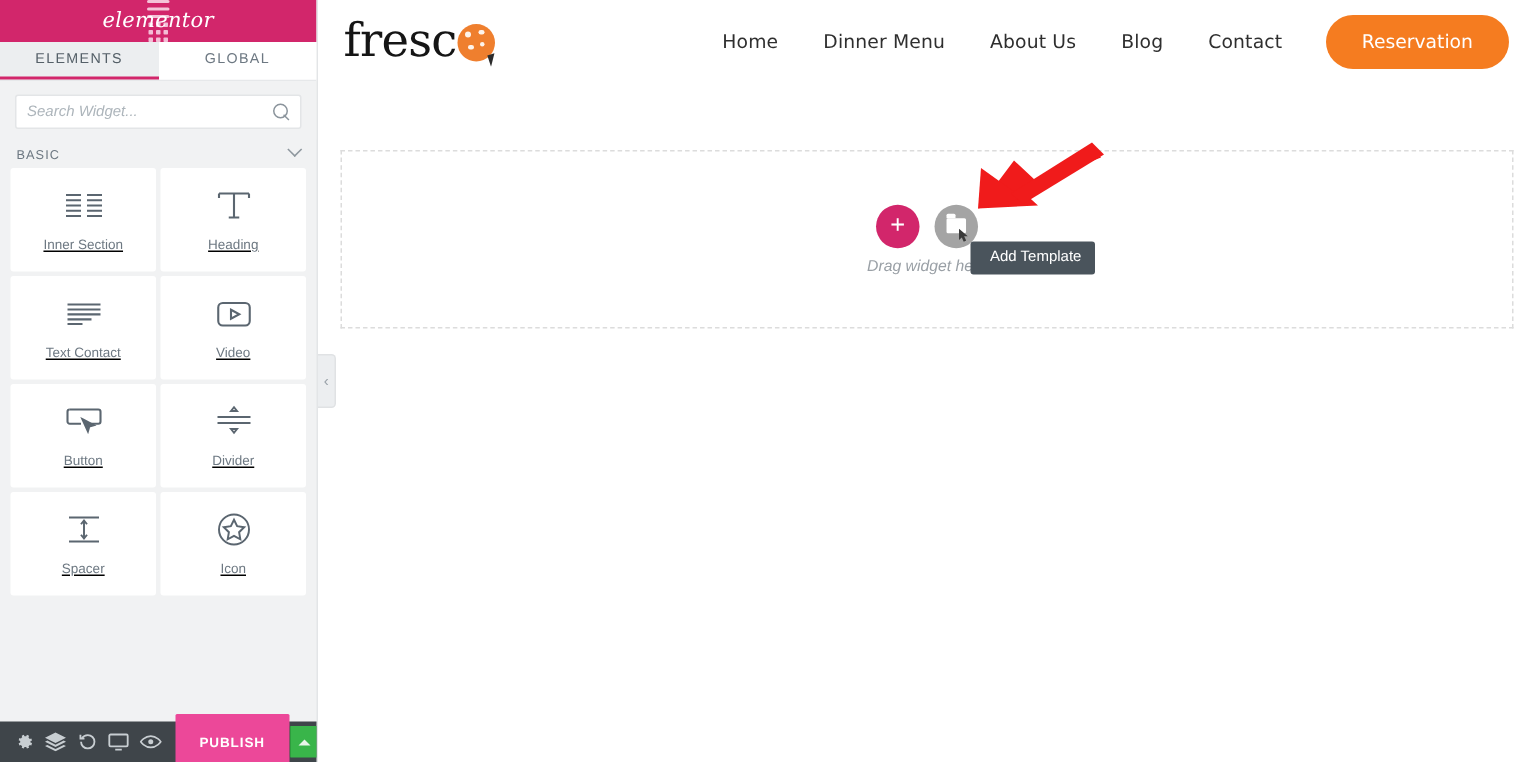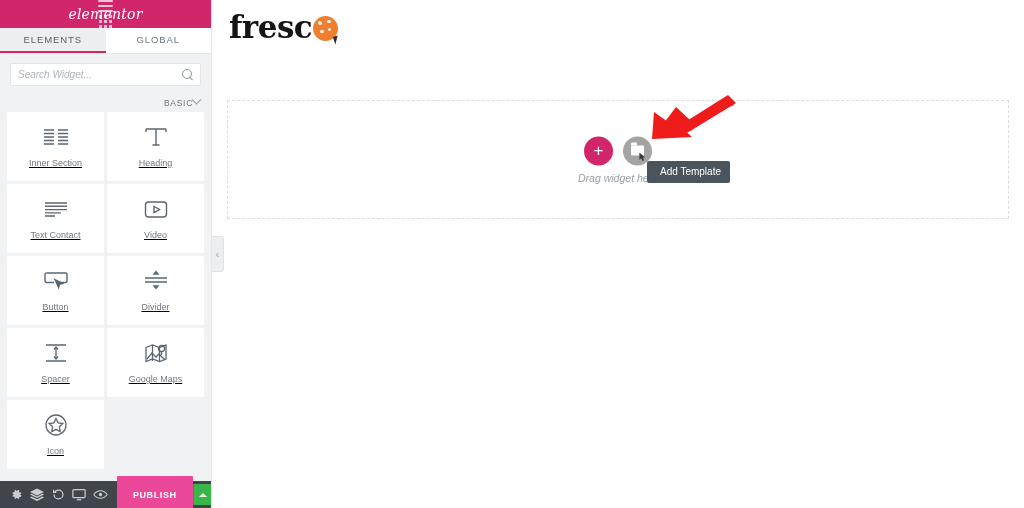--- a/index.html
+++ b/index.html
@@ -50,21 +50,21 @@
   .search-box input {
     border:0; outline:0; flex:1; font-size:10px; color:#7b858e;
     font-style: italic; font-family:"Liberation Sans", sans-serif; background:transparent;
   }
   .search-box input::placeholder { color:#adb5bb; font-style: italic; }
   .mag { width:11px; height:11px; position:relative; flex:0 0 auto; }
   .mag::before { content:""; position:absolute; left:0; top:0; width:8px; height:8px; border:1.2px solid #8b949c; border-radius:50%; }
   .mag::after { content:""; position:absolute; left:7px; top:7px; width:4.5px; height:1.2px; background:#8b949c; transform:rotate(45deg); transform-origin:left center; }
 
   .section-head {
-    height: 19px; padding: 0 11px; display:flex; align-items:center; justify-content:flex-end;
+    height: 19px; padding: 0 11px; display:flex; align-items:center; justify-content:space-between;
     font-size: 8.5px; letter-spacing: .7px; color:#6d7882; cursor:pointer;
   }
   .chev-d { width:7px; height:7px; border-right:1.3px solid #8e979e; border-bottom:1.3px solid #8e979e; transform: rotate(45deg) translate(-2px,-2px); }
 
   .widget-grid { display:grid; grid-template-columns: 1fr 1fr; gap: 3px; padding: 0 7px; }
   .widget {
     background:#fff; height: 69px; border-radius:2px;
     display:flex; flex-direction:column; align-items:center; justify-content:center;
     cursor: grab;
     text-decoration: underline;
@@ -95,21 +95,21 @@
     position:absolute; left:212px; top: 236px; width: 12px; height: 36px;
     background:#eceef0; border:1px solid #e0e2e4; border-left:0;
     border-radius: 0 3px 3px 0; display:flex; align-items:center; justify-content:center;
     color:#9aa2a9; font-size:10px; cursor:pointer; z-index: 5;
   }
 
   
   #canvas { position:absolute; left: 213px; top:0; width: 811px; height: 508px; background:#fff; }
   .site-header { height: 55px; display:flex; align-items:center; padding: 0 18px 0 16px; }
   .logo {
-    font-family: "DejaVu Serif", serif; font-size: 31px; font-weight: bold;
+    font-family: "DejaVu Serif", serif; font-size: 31px; font-weight: normal;
     color:#151515; letter-spacing:-.5px; display:flex; align-items:center; line-height:1;
   }
   .pizza {
     width: 25px; height: 25px; border-radius:50%; background:#ef7f2e; position:relative;
     margin-left: 1px; margin-bottom: -1px; display:inline-block;
   }
   .pizza i { position:absolute; background:#fdf4ec; border-radius:50%; display:block; }
   .pizza .p1 { width:4px; height:4px; left:5px; top:5px; }
   .pizza .p2 { width:3.5px; height:3.5px; left:14px; top:4px; }
   .pizza .p3 { width:3.5px; height:3.5px; left:7px; top:14px; }
@@ -292,34 +292,20 @@
           <svg width="24" height="22" viewBox="0 0 24 22">
               <g stroke="#5b6670" stroke-width="1.3" fill="none">
             <path d="M2 3h20M2 19h20M12 5v12"></path>
             <path d="M10 7.5l2-2.5 2 2.5M10 14.5l2 2.5 2-2.5"></path>
           </g>
             </svg>
         </div>
         <div class="wlabel">Spacer</div>
       </div>
 
-      <div class="widget">
-        <div class="wicon">
-          <svg width="24" height="21" viewBox="0 0 24 21">
-              <g stroke="#5b6670" stroke-width="1.3" fill="none">
-            <path d="M2 4.5l6.5-2.5 7 2.5 6.5-2.5v14l-6.5 2.5-7-2.5L2 18.5z"></path>
-            <path d="M8.5 2v16M15.5 4.5v14"></path>
-            <path d="M3 16l5-6 4 4 3-3 6 6"></path>
-            <circle cx="17.5" cy="5.5" r="3"></circle>
-            <path d="M17.5 8.5v3.5"></path>
-          </g>
-            </svg>
-        </div>
-        <div class="wlabel">Google Maps</div>
-      </div>
 
       <div class="widget">
         <div class="wicon">
           <svg width="24" height="24" viewBox="0 0 24 24">
               <g stroke="#5b6670" stroke-width="1.3" fill="none">
             <circle cx="12" cy="12" r="10"></circle>
             <path d="M12 5.5l2.1 4.3 4.7.7-3.4 3.3.8 4.7-4.2-2.2-4.2 2.2.8-4.7L5.2 10.5l4.7-.7z"></path>
           </g>
             </svg>
         </div>
@@ -373,20 +359,28 @@
     <div class="site-header">
       <div class="logo">
         <span>fresc</span>
         <span class="pizza">
           <i class="p1"></i>
             <i class="p2"></i>
             <i class="p3"></i>
             <i class="p4"></i>
           <span class="cur"></span>
         </span>
+      </div>
+      <div class="nav">
+        <a>Home</a>
+        <a>Dinner Menu</a>
+        <a>About Us</a>
+        <a>Blog</a>
+        <a>Contact</a>
+        <div class="reserve">Reservation</div>
       </div>
     </div>
 
     <div class="dropzone">
       <div class="dz-inner">
         <div class="dz-buttons">
           <div class="btn-add">
             <span class="plus">+</span>
           </div>
           <div class="btn-tpl">

